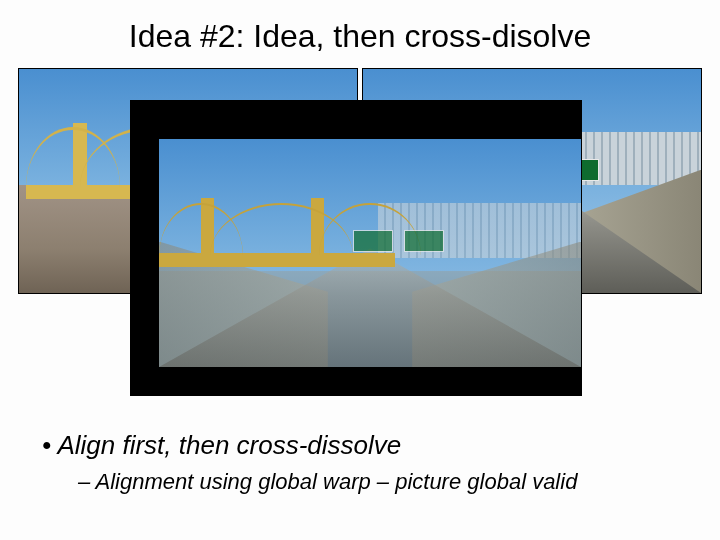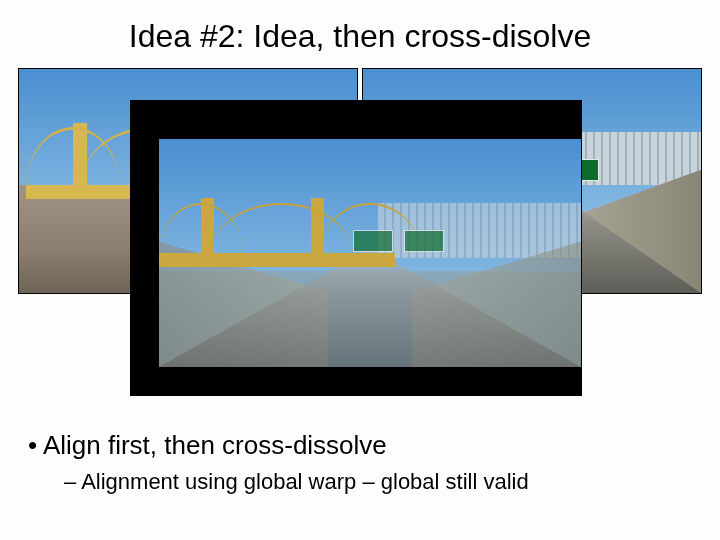--- a/index.html
+++ b/index.html
@@ -182,24 +182,25 @@
   .water2 {
     position: absolute;
     bottom: 0;
     left: 0;
     right: 0;
     height: 42%;
     background: linear-gradient(to bottom, #8ba9bd 0%, #6e8ea4 100%);
   }
   .bullets {
     position: absolute;
-    left: 28px;
+    left: 42px;
     top: 430px;
     right: 30px;
     color: #000;
+    font-style: italic;
   }
   .bul1 {
     font-size: 26px;
     margin-bottom: 8px;
   }
   .bul1::before {
     content: "• ";
   }
   .bul2 {
     font-size: 22px;
@@ -254,14 +255,14 @@
       <div class="cable2 cc"></div>
       <div class="sign s1" style="opacity:0.7"></div>
       <div class="sign s2" style="opacity:0.7"></div>
     </div>
   </div>
 
 </div>
 
 <div class="bullets">
   <div class="bul1">Align first, then cross-dissolve</div>
-  <div class="bul2">Alignment using global warp – global still valid</div>
+  <div class="bul2">Alignment using global warp – picture global valid</div>
 </div>
 
 </body></html>

